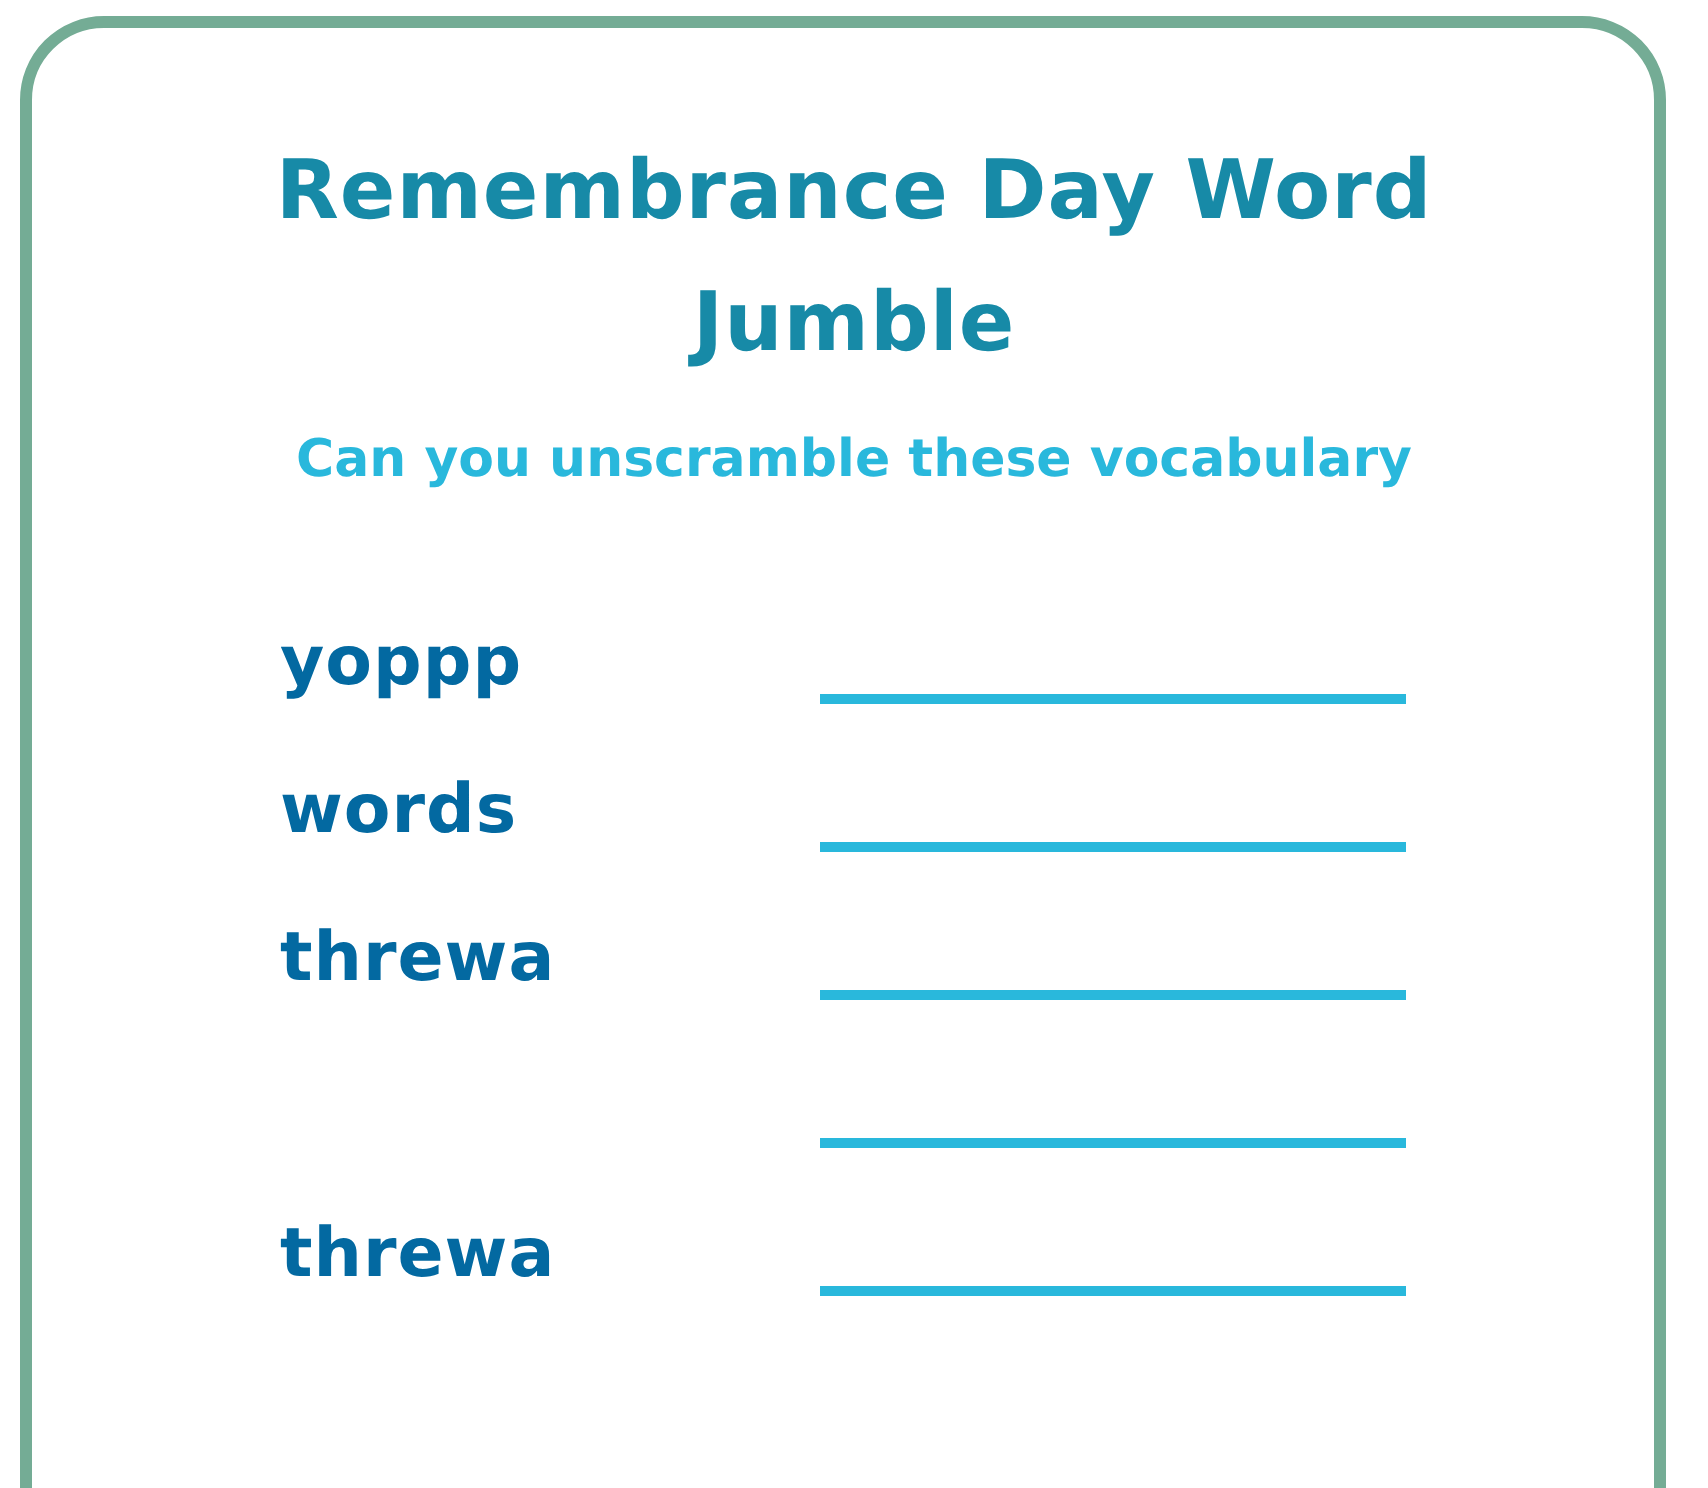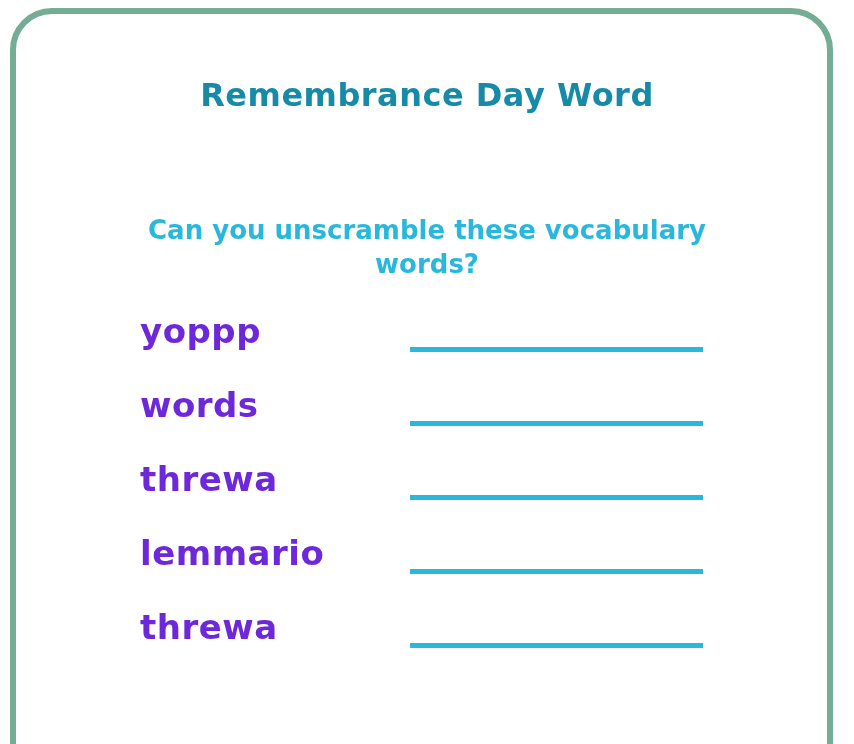--- a/index.html
+++ b/index.html
@@ -28,21 +28,21 @@
     border-radius: 42px;
     background: #ffffff;
   }
   .title {
     position: absolute;
     left: 0;
     top: 62px;
     width: 854px;
     text-align: center;
     color: #178aa7;
-    font-size: 32px;
+    font-size: 41px;
     font-weight: bold;
     line-height: 66px;
     letter-spacing: 0.5px;
   }
   .subtitle {
     position: absolute;
     left: 0;
     top: 213px;
     width: 854px;
     text-align: center;
@@ -61,21 +61,21 @@
     position: relative;
     height: 74px;
     width: 580px;
   }
   .word {
     position: absolute;
     left: 0;
     top: 0;
     height: 74px;
     line-height: 74px;
-    color: #6d28d9;
+    color: #0369a1;
     font-size: 34px;
     font-weight: bold;
     letter-spacing: 0.5px;
   }
   .blank {
     position: absolute;
     left: 270px;
     top: 53px;
     width: 293px;
     height: 5px;
@@ -83,42 +83,41 @@
   }
 </style>
 </head>
 <body>
 
 <div class="stage">
   <div class="card"></div>
 
   <div class="title">
     <div>Remembrance Day Word</div>
+    <div>Jumble</div>
   </div>
 
   <div class="subtitle">
     <div>Can you unscramble these vocabulary</div>
-    <div>words?</div>
   </div>
 
   <div class="rows">
     <div class="row">
       <span class="word">yoppp</span>
       <span class="blank"></span>
     </div>
     <div class="row">
       <span class="word">words</span>
       <span class="blank"></span>
     </div>
     <div class="row">
       <span class="word">threwa</span>
       <span class="blank"></span>
     </div>
     <div class="row">
-      <span class="word">lemmario</span>
       <span class="blank"></span>
     </div>
     <div class="row">
       <span class="word">threwa</span>
       <span class="blank"></span>
     </div>
   </div>
 </div>
 
 </body></html>

